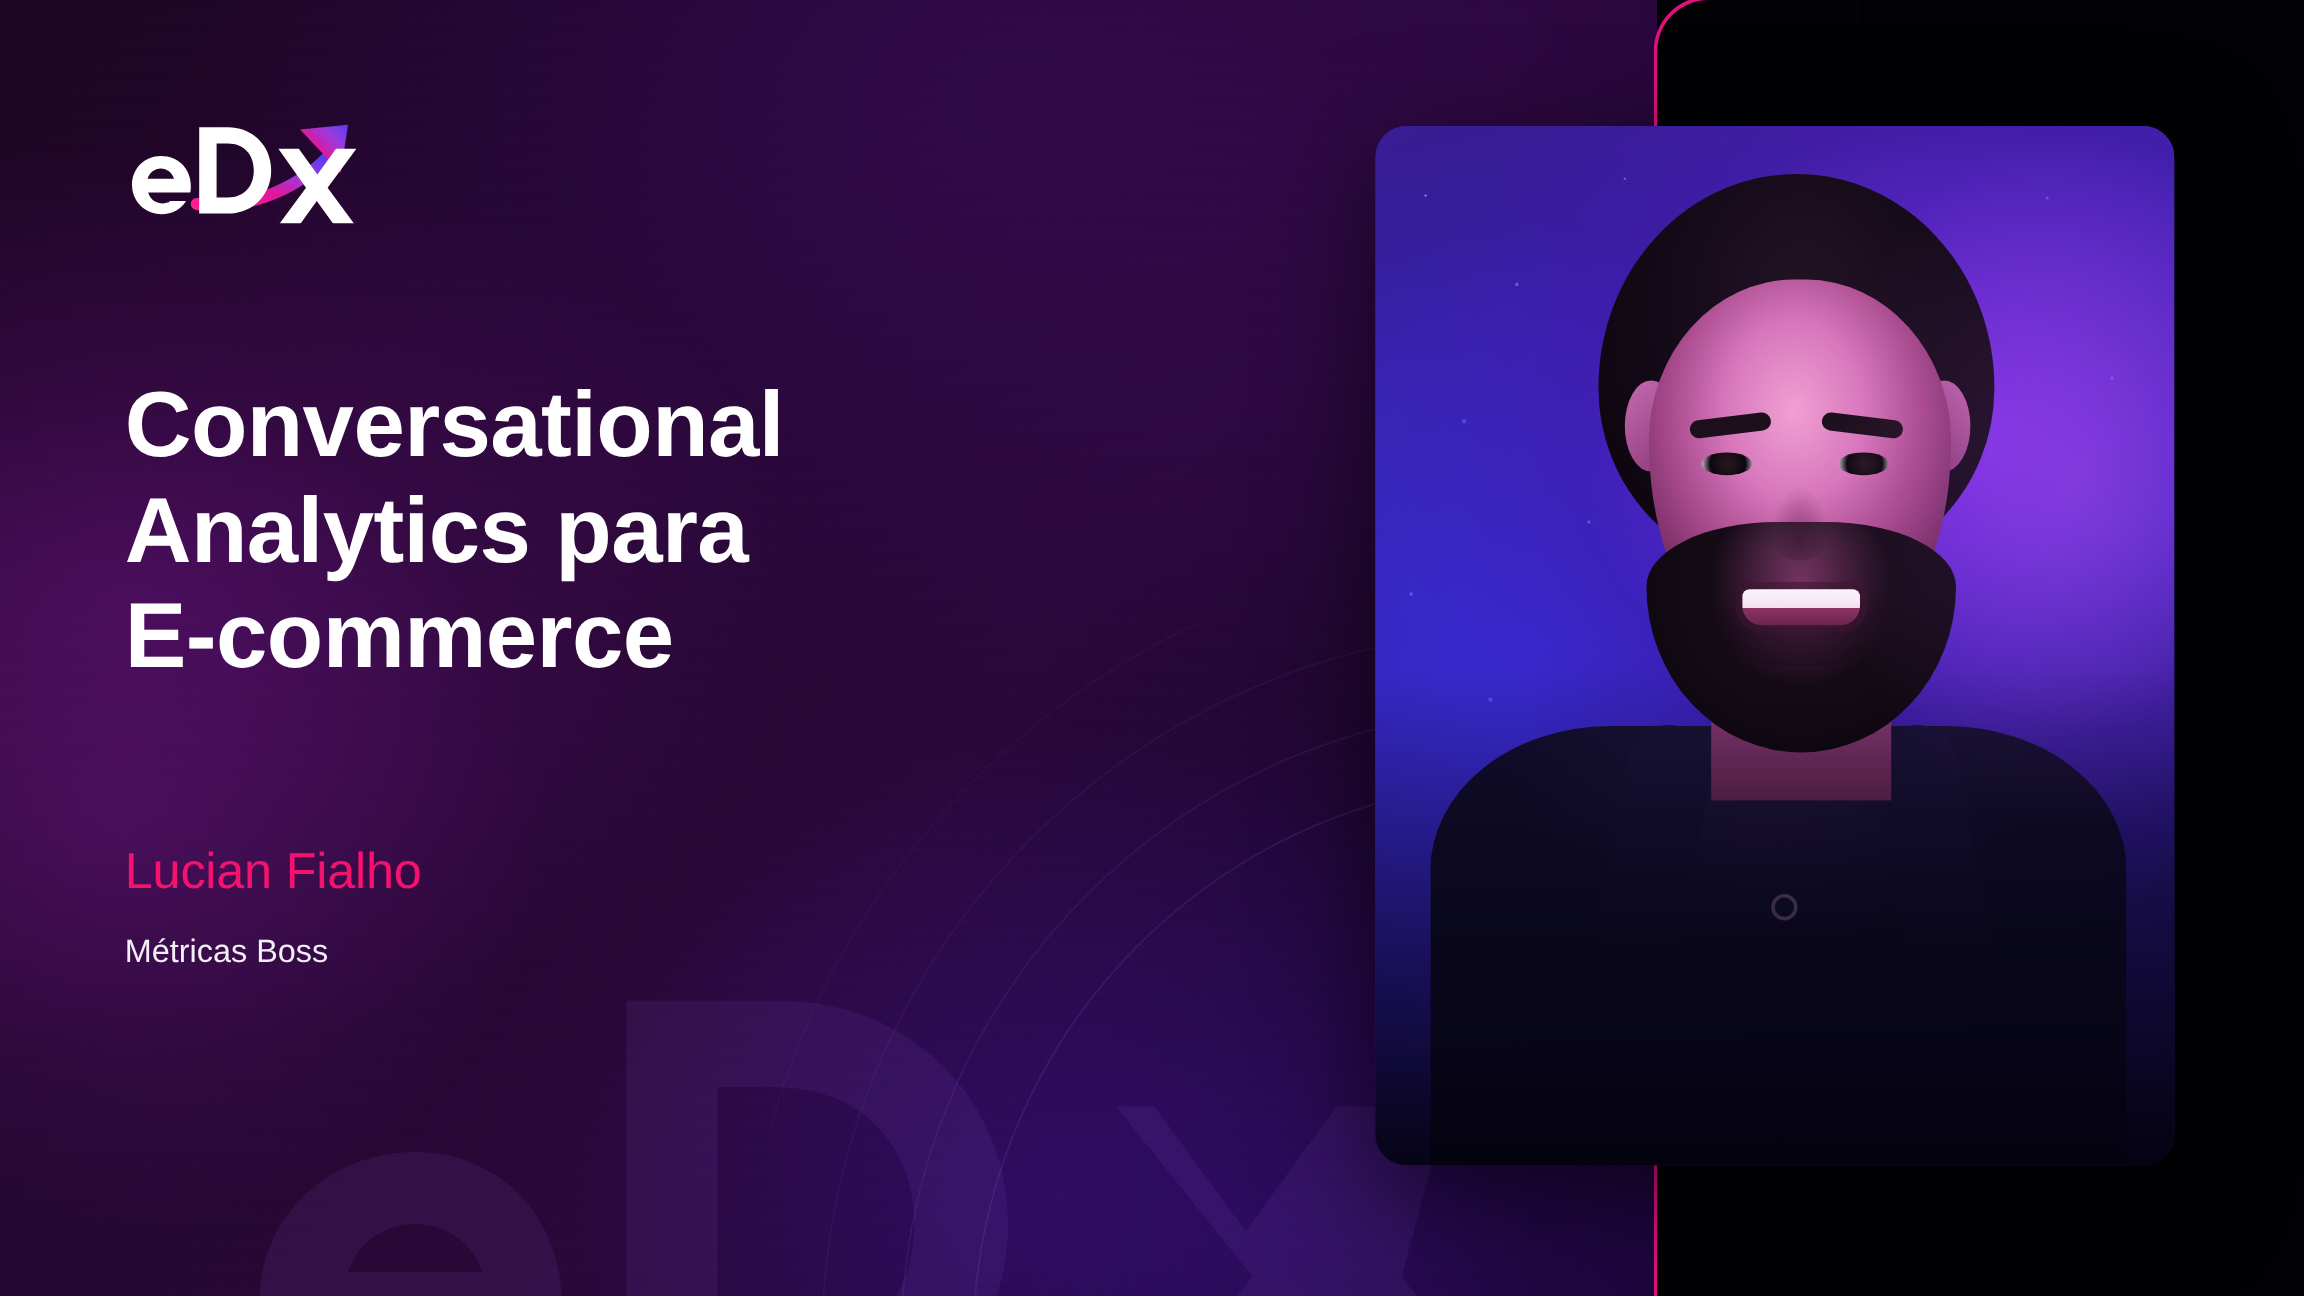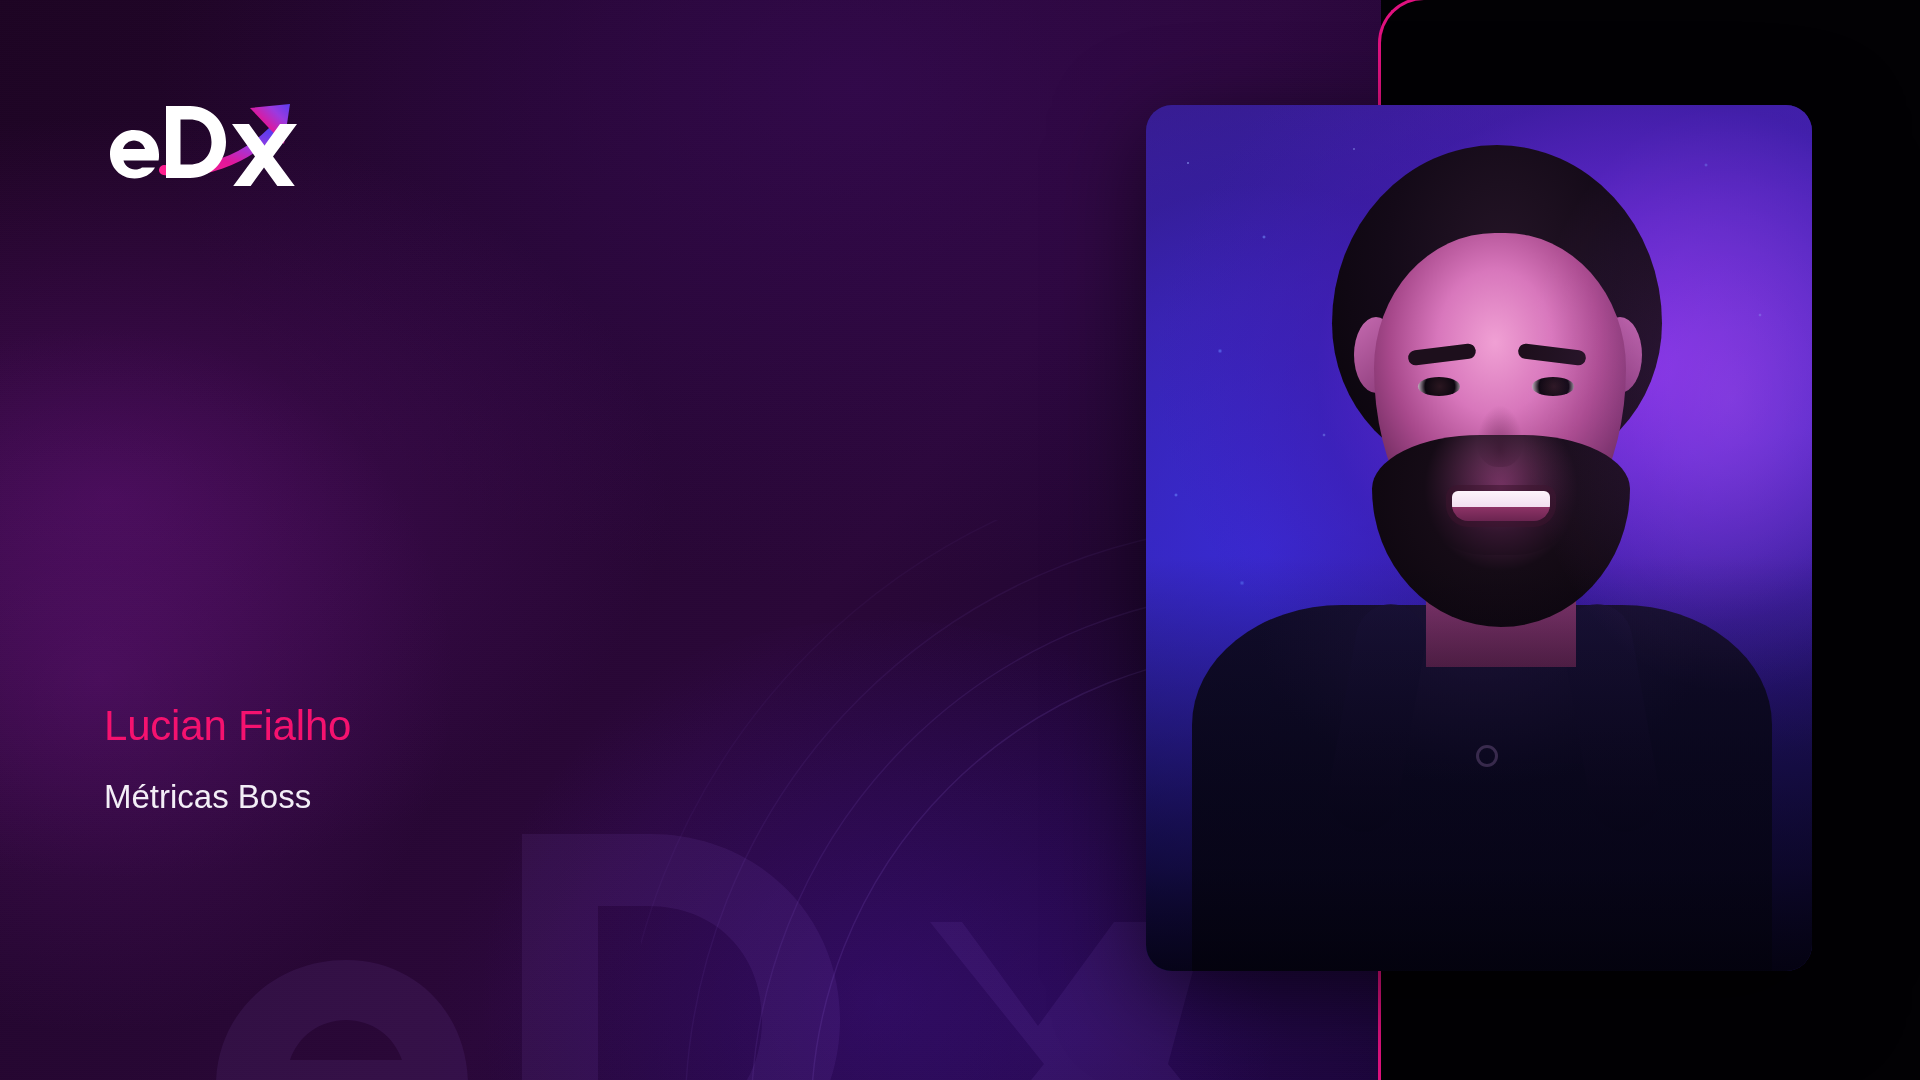--- a/index.html
+++ b/index.html
@@ -130,21 +130,21 @@
     color:#f5126f;
     font-size:42px;
     font-weight:400;
     letter-spacing:-0.2px;
     white-space:nowrap;
   }
   .speaker-role {
     position:absolute;
     left:0; top:778px;
     color:#f3eef7;
-    font-size:33px;
+    font-size:27px;
     font-weight:400;
     letter-spacing:0px;
     white-space:nowrap;
   }
 
   
   .portrait {
     position:absolute;
     left:1146px; top:105px;
     width:666px; height:866px;
@@ -348,20 +348,25 @@
 
           <path d="M30 32c-13.5 0-24 10.5-24 24s10.5 24.5 24.5 24.5c9 0 16.5-4 20.5-11H38c-2 1.5-4 2-7 2-5.5 0-10-3.5-11.5-9h35c.5-1.5.5-3.5.5-6 0-13.5-10-24.5-25-24.5zm-11 19c1.5-5 6-8.5 11-8.5s9.5 3.5 11 8.5H19z"></path>
 
           <path d="M62 8v72h24c20.5 0 36-15.5 36-36S106.5 8 86 8H62zm14.5 13.5H86c13 0 21.5 9 21.5 22.5S99 66.5 86 66.5h-9.5V21.5z"></path>
 
           <path d="M128 26h17l15.5 21.5L176 26h17l-24 32.5L193 91h-17.5l-15.5-21.5L144.5 91H127l24-32.5L128 26z"></path>
         </g>
       </svg>
     </div>
 
+    <h1 class="title">
+      <span class="title-line">Conversational</span>
+      <span class="title-line">Analytics para</span>
+      <span class="title-line">E-commerce</span>
+    </h1>
 
     <div class="speaker-name">Lucian Fialho</div>
     <div class="speaker-role">Métricas Boss</div>
   </div>
 
   <div class="portrait">
     <div class="portrait-sky"></div>
     <div class="portrait-stars"></div>
     <div class="subj">
       <div class="subj-body"></div>

